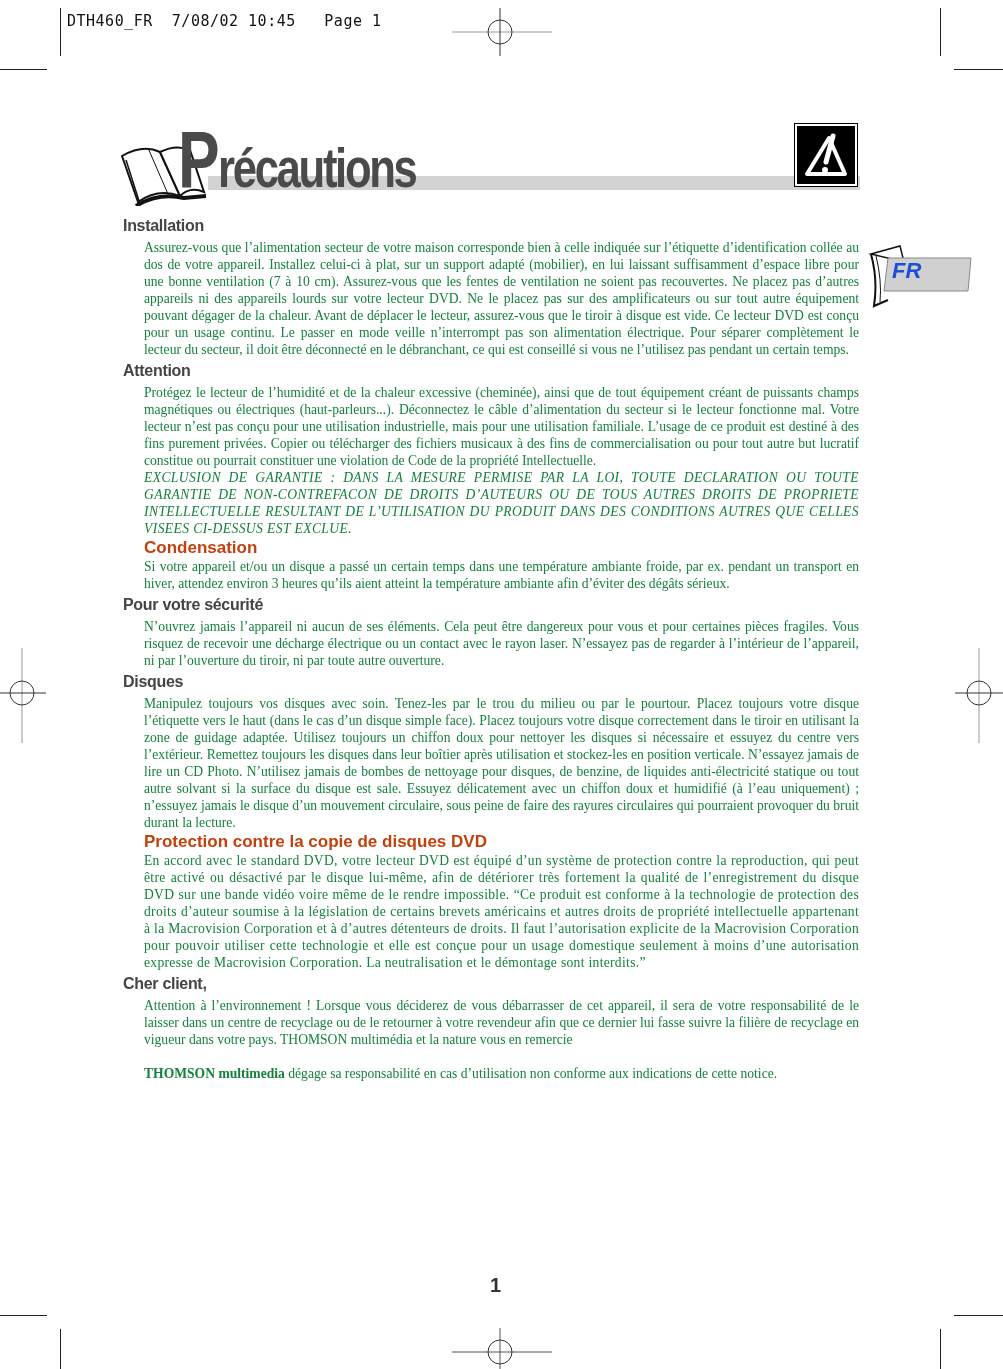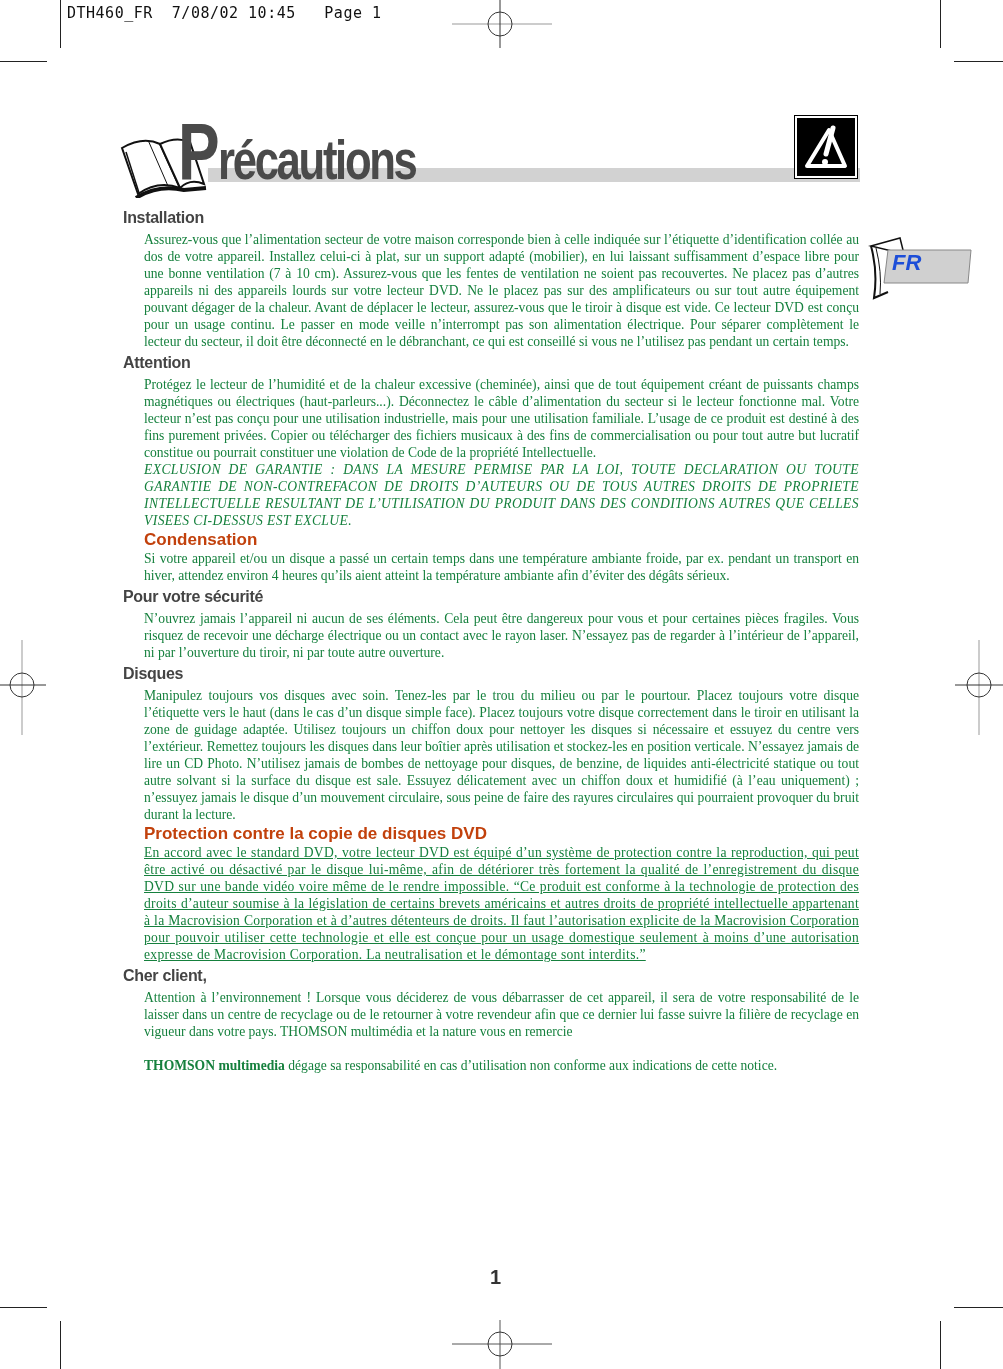--- a/index.html
+++ b/index.html
@@ -1,33 +1,33 @@
 <!DOCTYPE html>
 <html><head>
 <meta charset="utf-8">
 <style>
   html, body { margin:0; padding:0; background:#ffffff; }
   body { width:1003px; height:1369px; position:relative; overflow:hidden; color:#1a1a1a; }
-  .abs { position:absolute; }
+  .abs { position:absolute;margin-top:8px; }
   .slug { left:67px; top:4px; font-family:"DejaVu Sans Mono", monospace; font-size:15px; letter-spacing:0.5px; color:#111; white-space:pre; }
   .crop { background:#222; }
   .reg svg { display:block; }
   .title-wrap { left:118px; top:108px; width:740px; height:90px; }
   .title-bar { position:absolute; left:90px; top:60px; width:652px; height:14px; background:#d2d2d2; }
   .title-text { position:absolute; left:60px; top:-2px; font-family:"Liberation Sans", sans-serif; font-weight:bold; font-size:56px; color:#4a4a4a; letter-spacing:-3px; transform:scaleX(0.78); transform-origin:left top; }
   .title-text .big { font-size:80px; letter-spacing:-2px; }
   .book { position:absolute; left:0; top:20px; }
   .warn { left:794px; top:115px; width:62px; height:62px; background:#000; border:1px solid #000; box-shadow: inset 0 0 0 2px #fff, inset 0 0 0 3px #000; }
   .fr-badge { left:868px; top:236px; width:106px; height:64px; }
   .content { left:123px; top:205px; width:736px; }
   h2.sec { margin:0; font-family:"Liberation Sans", sans-serif; font-weight:bold; font-size:16px; color:#444; line-height:26px; letter-spacing:-0.3px; }
   h3.sub { margin:0 0 0 21px; font-family:"Liberation Sans", sans-serif; font-weight:bold; font-size:17px; color:#c2410c; line-height:21px; }
   p.body { margin:0 0 0 21px; font-family:"Liberation Serif", serif; font-size:13.6px; line-height:17px; text-align:justify; color:#15803d; }
   p.body.caps { letter-spacing:0.4px;font-style:italic; }
-  p.body.spaced { letter-spacing:0.3px;text-decoration:underline; }
+  p.body.spaced { letter-spacing:0.3px; }
   .gap { height:17px; }
   .pagenum { left:490px; top:1266px; font-family:"Liberation Sans", sans-serif; font-weight:bold; font-size:20px; color:#333; }
 </style>
 </head>
 <body>
 
 <div class="abs slug">DTH460_FR  7/08/02 10:45   Page 1</div>
 
 <div class="abs crop" style="left:60px;top:0;width:1px;height:48px;"></div>
 <div class="abs crop" style="left:0;top:61px;width:47px;height:1px;"></div>
@@ -104,21 +104,21 @@
   <section>
     <h2 class="sec">Installation</h2>
     <p class="body">Assurez-vous que l’alimentation secteur de votre maison corresponde bien à celle indiquée sur l’étiquette d’identification collée au dos de votre appareil. Installez celui-ci à plat, sur un support adapté (mobilier), en lui laissant suffisamment d’espace libre pour une bonne ventilation (7 à 10 cm). Assurez-vous que les fentes de ventilation ne soient pas recouvertes. Ne placez pas d’autres appareils ni des appareils lourds sur votre lecteur DVD. Ne le placez pas sur des amplificateurs ou sur tout autre équipement pouvant dégager de la chaleur. Avant de déplacer le lecteur, assurez-vous que le tiroir à disque est vide. Ce lecteur DVD est conçu pour un usage continu. Le passer en mode veille n’interrompt pas son alimentation électrique. Pour séparer complètement le lecteur du secteur, il doit être déconnecté en le débranchant, ce qui est conseillé si vous ne l’utilisez pas pendant un certain temps.</p>
   </section>
 
   <section>
     <h2 class="sec">Attention</h2>
     <p class="body">Protégez le lecteur de l’humidité et de la chaleur excessive (cheminée), ainsi que de tout équipement créant de puissants champs magnétiques ou électriques (haut-parleurs...). Déconnectez le câble d’alimentation du secteur si le lecteur fonctionne mal. Votre lecteur n’est pas conçu pour une utilisation industrielle, mais pour une utilisation familiale. L’usage de ce produit est destiné à des fins purement privées. Copier ou télécharger des fichiers musicaux à des fins de commercialisation ou pour tout autre but lucratif constitue ou pourrait constituer une violation de Code de la propriété Intellectuelle.</p>
     <p class="body caps">EXCLUSION DE GARANTIE : DANS LA MESURE PERMISE PAR LA LOI, TOUTE DECLARATION OU TOUTE GARANTIE DE NON-CONTREFACON DE DROITS D’AUTEURS OU DE TOUS AUTRES DROITS DE PROPRIETE INTELLECTUELLE RESULTANT DE L’UTILISATION DU PRODUIT DANS DES CONDITIONS AUTRES QUE CELLES VISEES CI-DESSUS EST EXCLUE.</p>
     <h3 class="sub">Condensation</h3>
-    <p class="body">Si votre appareil et/ou un disque a passé un certain temps dans une température ambiante froide, par ex. pendant un transport en hiver, attendez environ 4 heures qu’ils aient atteint la température ambiante afin d’éviter des dégâts sérieux.</p>
+    <p class="body">Si votre appareil et/ou un disque a passé un certain temps dans une température ambiante froide, par ex. pendant un transport en hiver, attendez environ 3 heures qu’ils aient atteint la température ambiante afin d’éviter des dégâts sérieux.</p>
   </section>
 
   <section>
     <h2 class="sec">Pour votre sécurité</h2>
     <p class="body">N’ouvrez jamais l’appareil ni aucun de ses éléments. Cela peut être dangereux pour vous et pour certaines pièces fragiles. Vous risquez de recevoir une décharge électrique ou un contact avec le rayon laser. N’essayez pas de regarder à l’intérieur de l’appareil, ni par l’ouverture du tiroir, ni par toute autre ouverture.</p>
   </section>
 
   <section>
     <h2 class="sec">Disques</h2>
     <p class="body">Manipulez toujours vos disques avec soin. Tenez-les par le trou du milieu ou par le pourtour. Placez toujours votre disque l’étiquette vers le haut (dans le cas d’un disque simple face). Placez toujours votre disque correctement dans le tiroir en utilisant la zone de guidage adaptée. Utilisez toujours un chiffon doux pour nettoyer les disques si nécessaire et essuyez du centre vers l’extérieur. Remettez toujours les disques dans leur boîtier après utilisation et stockez-les en position verticale. N’essayez jamais de lire un CD Photo. N’utilisez jamais de bombes de nettoyage pour disques, de benzine, de liquides anti-électricité statique ou tout autre solvant si la surface du disque est sale. Essuyez délicatement avec un chiffon doux et humidifié (à l’eau uniquement) ; n’essuyez jamais le disque d’un mouvement circulaire, sous peine de faire des rayures circulaires qui pourraient provoquer du bruit durant la lecture.</p>

